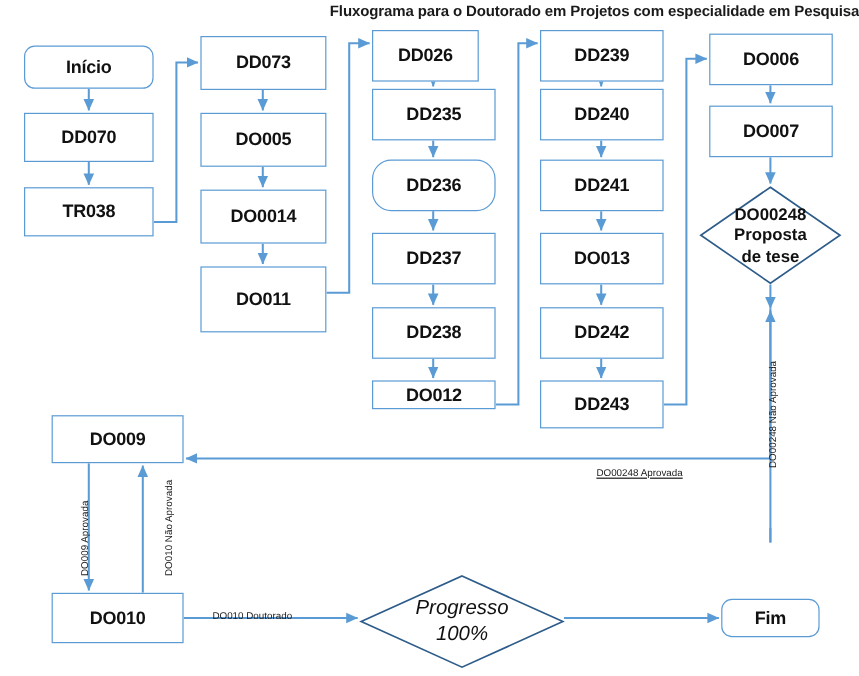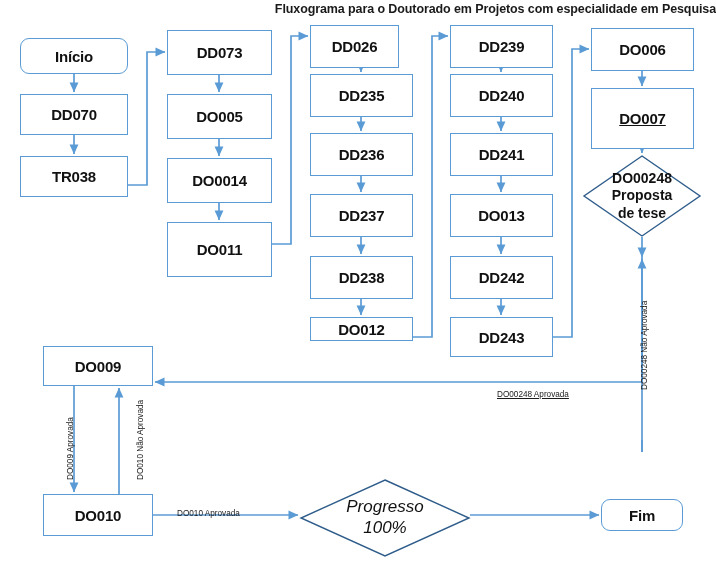--- a/index.html
+++ b/index.html
@@ -185,21 +185,21 @@
       </div>
       <div class="node" style="left: 167px; top: 222px; width: 105px; height: 55px; border-color: rgb(91, 155, 213);">
         <span>DO011</span>
       </div>
       <div class="node" style="left: 310px; top: 25px; width: 89px; height: 43px; border-color: rgb(91, 155, 213);">
         <span>DD026</span>
       </div>
       <div class="node" style="left: 310px; top: 74px; width: 103px; height: 43px; border-color: rgb(91, 155, 213);">
         <span>DD235</span>
       </div>
-      <div class="node" style="left: 310px; top: 133px; width: 103px; height: 43px; border-color: rgb(91, 155, 213);">
+      <div class="node" style="left: 310px; top: 133px; width: 103px; height: 43px; border-color: rgb(91, 155, 213); border-radius: 16px;">
         <span>DD236</span>
       </div>
       <div class="node" style="left: 310px; top: 194px; width: 103px; height: 43px; border-color: rgb(91, 155, 213);">
         <span>DD237</span>
       </div>
       <div class="node" style="left: 310px; top: 256px; width: 103px; height: 43px; border-color: rgb(91, 155, 213);">
         <span>DD238</span>
       </div>
       <div class="node" style="left: 310px; top: 317px; width: 103px; height: 24px; border-color: rgb(91, 155, 213);">
         <span>DO012</span>
@@ -218,21 +218,21 @@
       </div>
       <div class="node" style="left: 450px; top: 256px; width: 103px; height: 43px; border-color: rgb(91, 155, 213);">
         <span>DD242</span>
       </div>
       <div class="node" style="left: 450px; top: 317px; width: 103px; height: 40px; border-color: rgb(91, 155, 213);">
         <span>DD243</span>
       </div>
       <div class="node" style="left: 591px; top: 28px; width: 103px; height: 43px; border-color: rgb(91, 155, 213);">
         <span>DO006</span>
       </div>
-      <div class="node" style="left: 591px; top: 88px; width: 103px; height: 61px; border-color: rgb(91, 155, 213); text-decoration: underline;">
+      <div class="node" style="left: 591px; top: 88px; width: 103px; height: 43px; border-color: rgb(91, 155, 213);">
         <span>DO007</span>
       </div>
       <div class="node" style="left: 43px; top: 346px; width: 110px; height: 40px; border-color: rgb(91, 155, 213);">
         <span>DO009</span>
       </div>
       <div class="node" style="left: 43px; top: 494px; width: 110px; height: 42px; border-color: rgb(91, 155, 213);">
         <span>DO010</span>
       </div>
       <div class="node round" style="left: 601px; top: 499px; width: 82px; height: 32px; border-color: rgb(91, 155, 213);">
         <span>Fim</span>
@@ -257,18 +257,18 @@
         <div class="diamond-label big">
           <span>Progresso</span>
           <span>100%</span>
         </div>
       </div>
     </div>
 
   <div id="label-layer">
       <div class="edge-label vert" style="left: 66px; top: 480px;">DO009 Aprovada</div>
       <div class="edge-label vert" style="left: 136px; top: 480px;">DO010 Não Aprovada</div>
-      <div class="edge-label" style="left: 177px; top: 509px;">DO010 Aprovada</div>
+      <div class="edge-label" style="left: 177px; top: 509px;">DO010 Doutorado</div>
       <div class="edge-label" style="left: 497px; top: 390px; text-decoration: underline;">DO00248 Aprovada</div>
       <div class="edge-label vert" style="left: 640px; top: 390px;">DO00248 Não Aprovada</div>
     </div>
 
 </div>
 
 </body></html>

